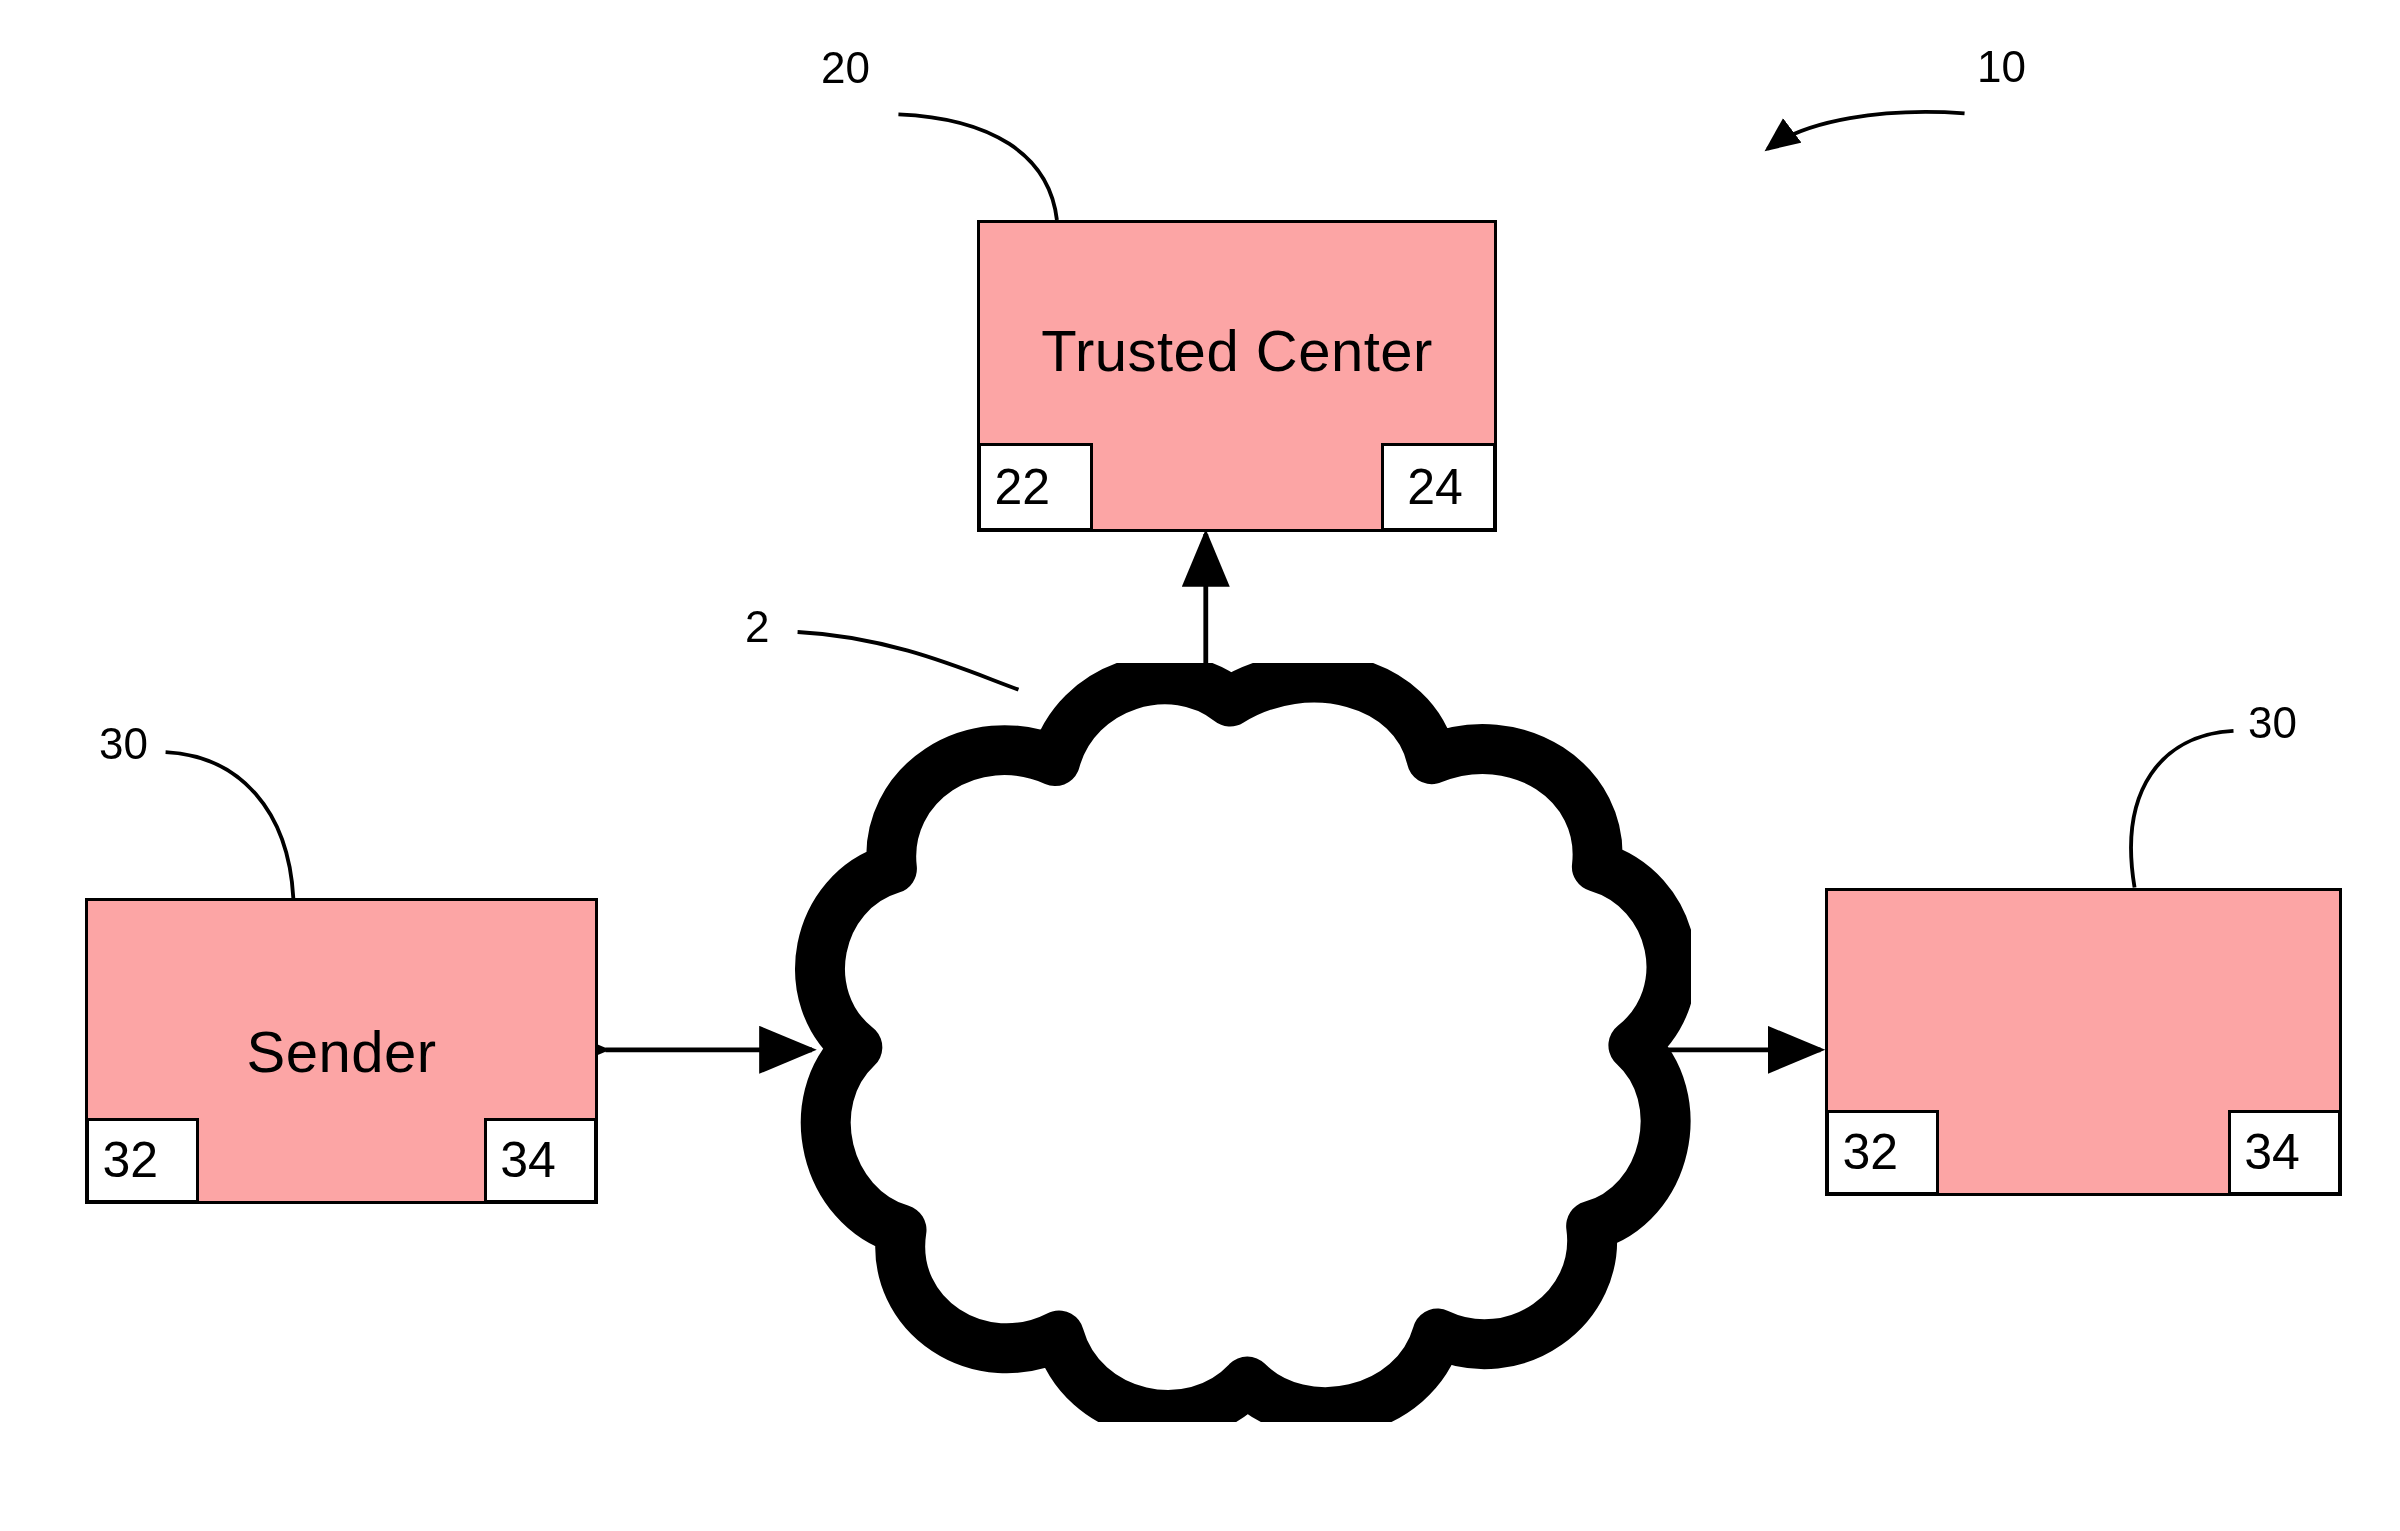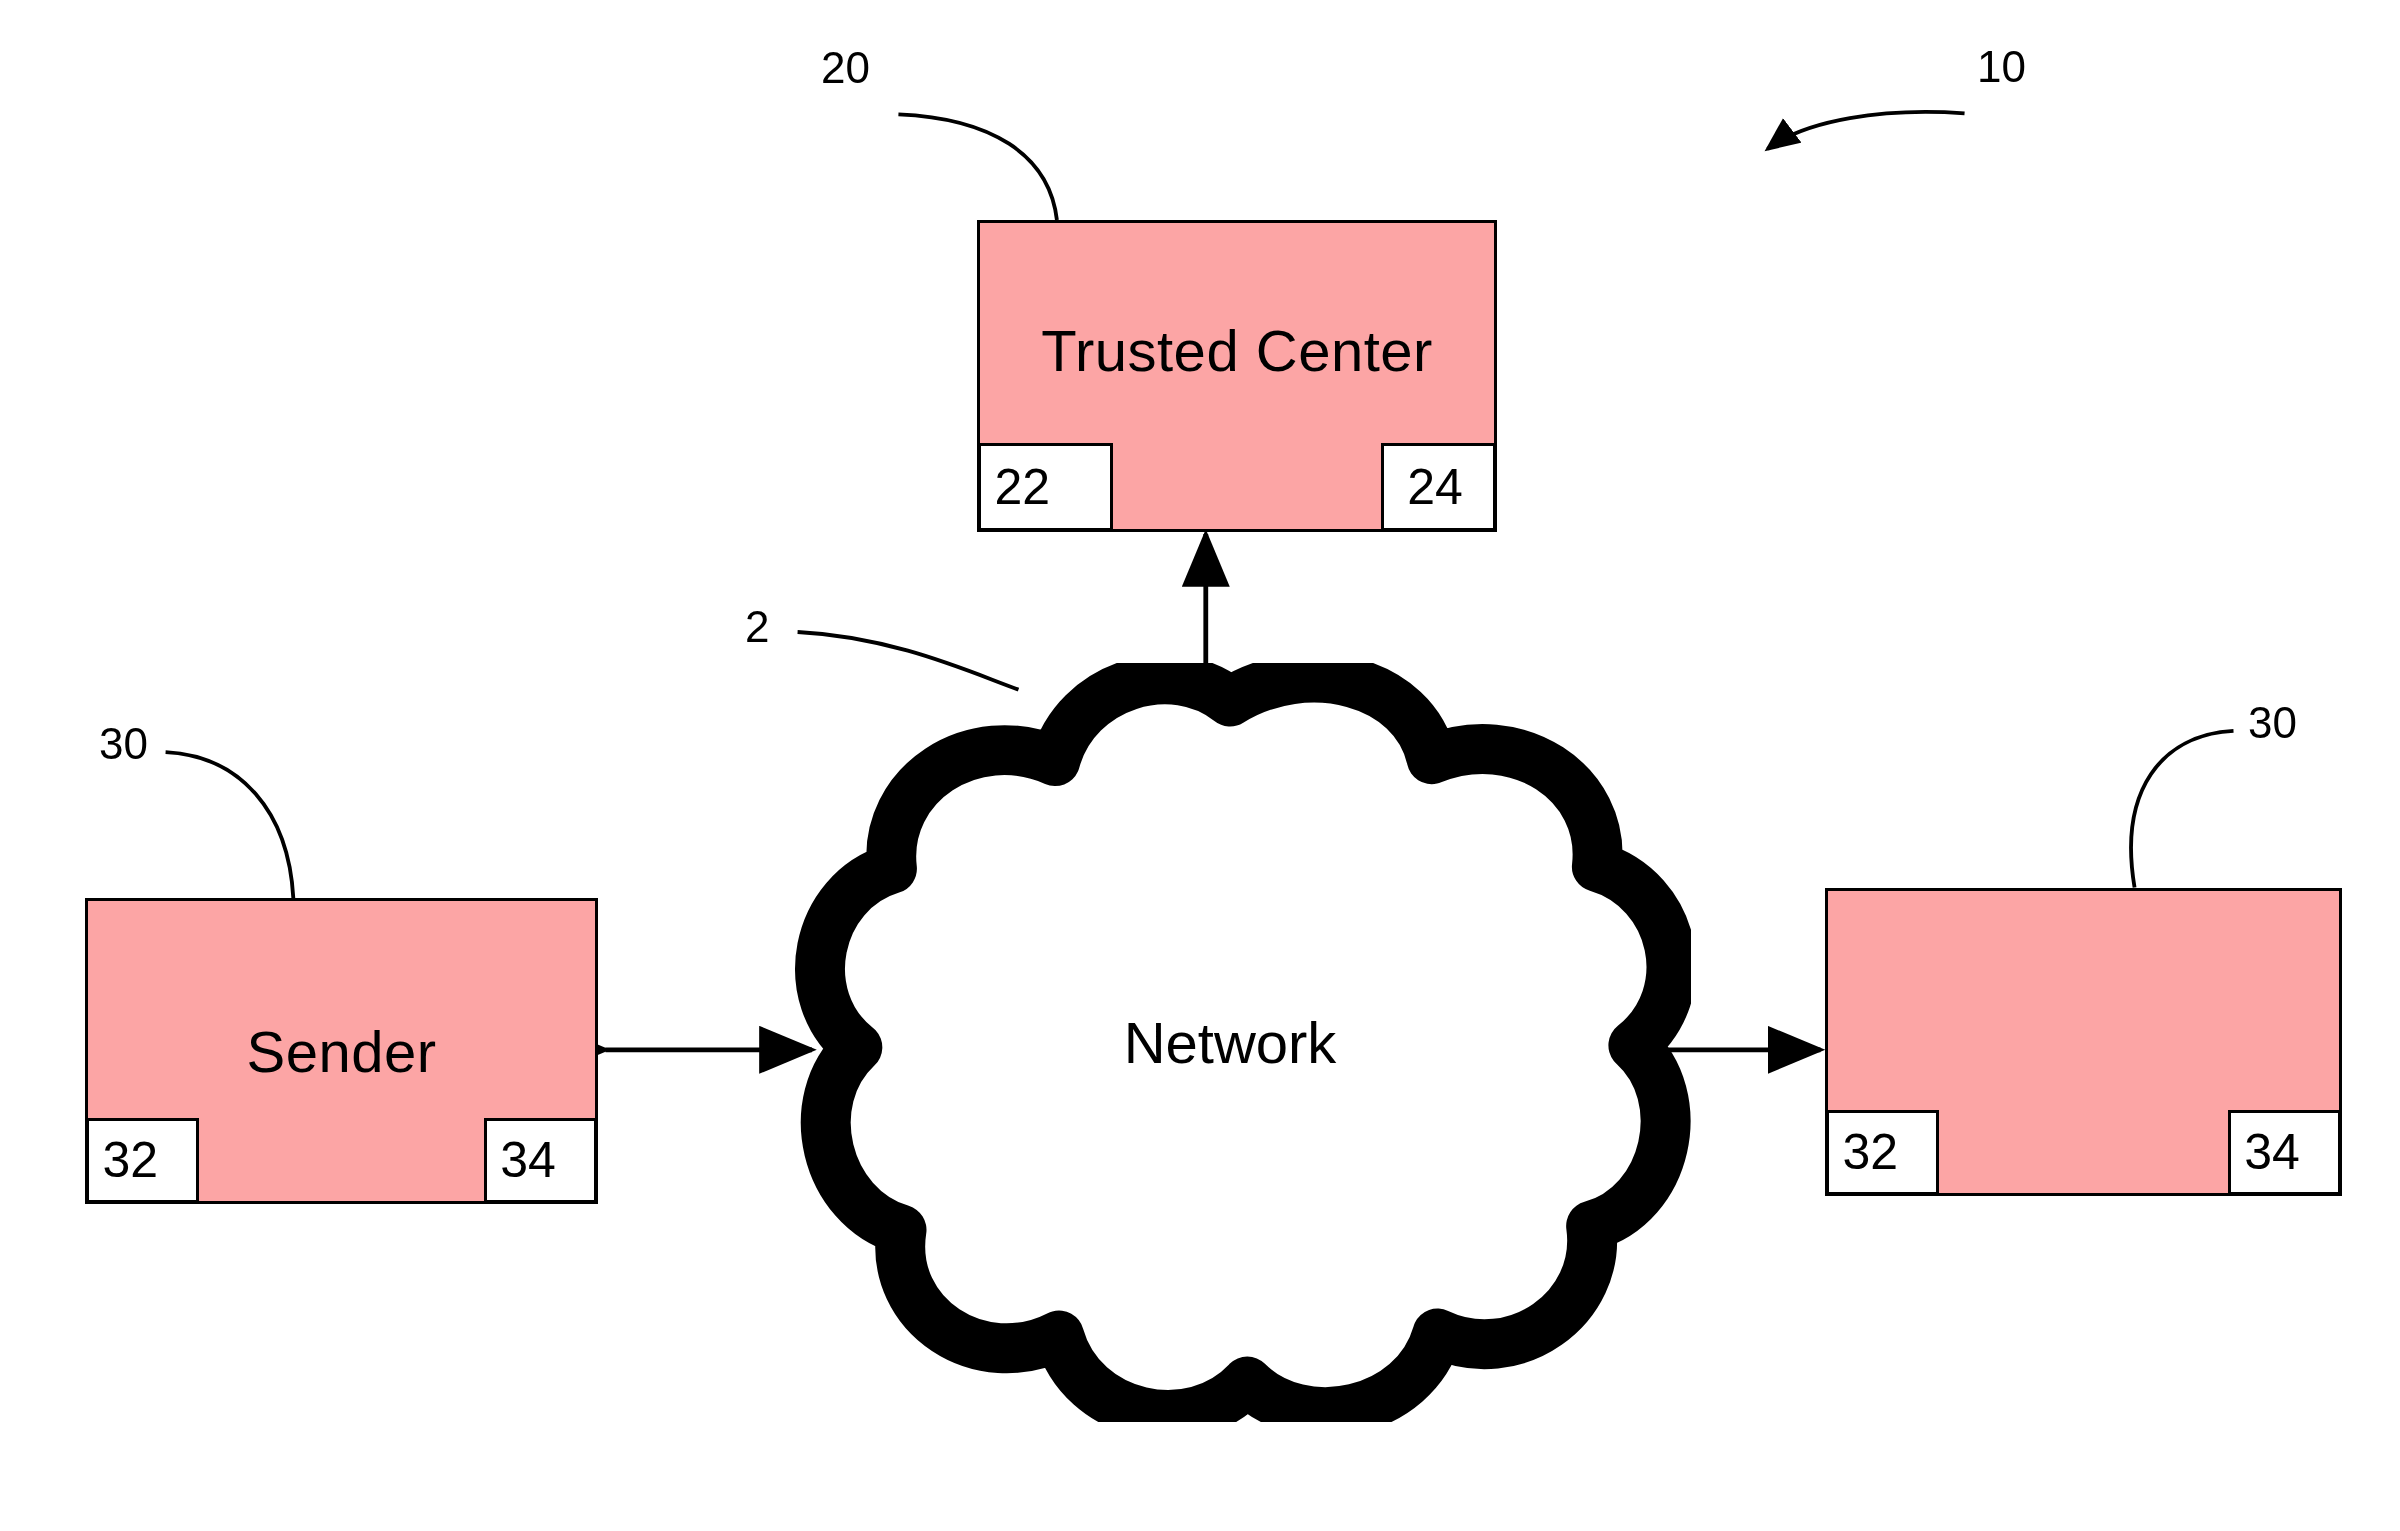--- a/index.html
+++ b/index.html
@@ -111,21 +111,21 @@
 
     <line x1="1255" y1="700" x2="1255" y2="556" stroke="#000000" stroke-width="5" marker-start="url(#arrowFilled)" marker-end="url(#arrowFilled)"></line>
 
     <line x1="630" y1="1093" x2="845" y2="1093" stroke="#000000" stroke-width="5" marker-start="url(#arrowFilled)" marker-end="url(#arrowFilled)"></line>
 
     <line x1="1715" y1="1093" x2="1895" y2="1093" stroke="#000000" stroke-width="5" marker-start="url(#arrowFilled)" marker-end="url(#arrowFilled)"></line>
   </svg>
 
   <div class="node-box" style="left:977px; top:220px; width:520px; height:312px;">
     <div class="node-label" style="top:99px;">Trusted Center</div>
-    <div class="subbox" style="left:-1.9px; bottom:-1.9px; width:135px; height:88px;">
+    <div class="subbox" style="left:-1.9px; bottom:-1.9px; width:115px; height:88px;">
       <span class="sub-num">22</span>
     </div>
     <div class="subbox" style="right:-1.9px; bottom:-1.9px; width:115px; height:88px;padding-left:10px;">
       <span class="sub-num">24</span>
     </div>
   </div>
 
   <div id="cloud-wrap">
     <svg viewBox="0 0 960 790" xmlns="http://www.w3.org/2000/svg">
       <path d="
@@ -138,21 +138,20 @@
         C 672 782, 556 806, 498 748
         C 440 810, 326 786, 302 700
         C 220 742, 124 680, 138 590
         C 58 566, 32 456, 92 400
         C 26 348, 48 238, 128 214
         C 118 126, 212 64, 298 102
         C 320 22, 420 -8, 480 40
         Z" fill="#ffffff" stroke="#000000" stroke-width="52" stroke-linejoin="round"></path>
     </svg>
   </div>
-  <div id="cloud-label">Network</div>
 
   <div class="node-box" style="left:85px; top:898px; width:513px; height:306px;">
     <div class="node-label" style="top:122px;">Sender</div>
     <div class="subbox" style="left:-1.9px; bottom:-1.9px; width:113px; height:85px;">
       <span class="sub-num">32</span>
     </div>
     <div class="subbox" style="right:-1.9px; bottom:-1.9px; width:113px; height:85px;">
       <span class="sub-num">34</span>
     </div>
   </div>

